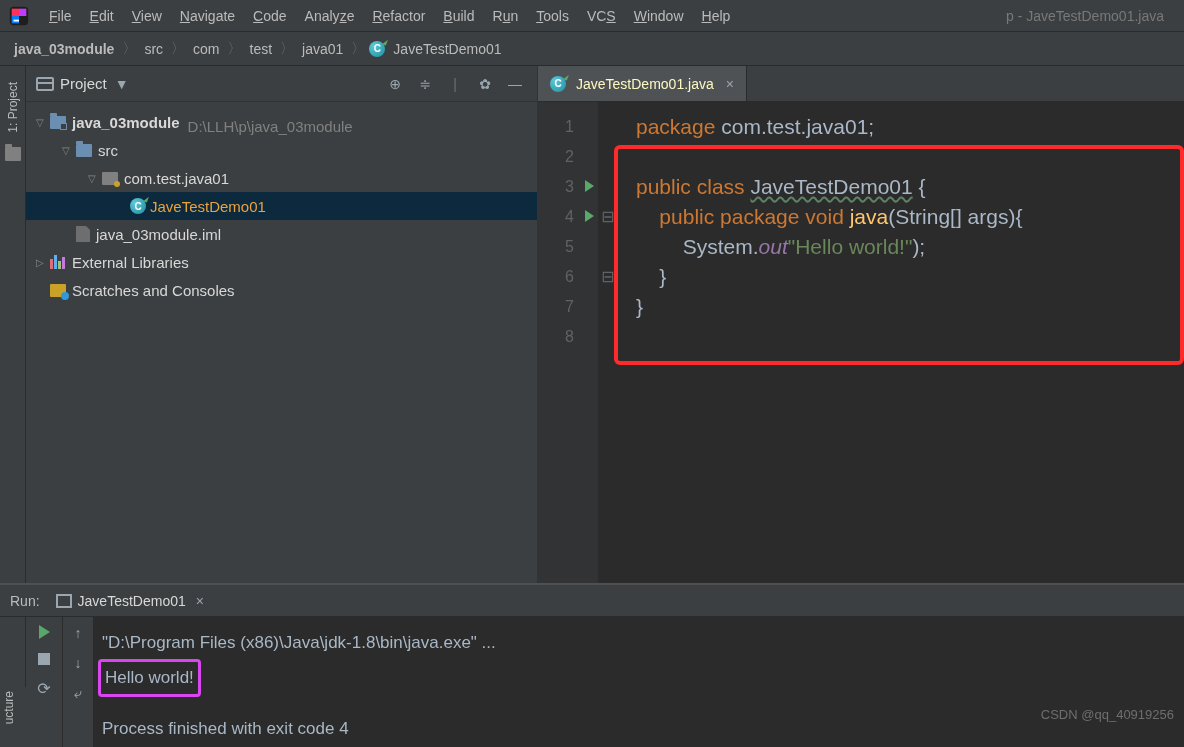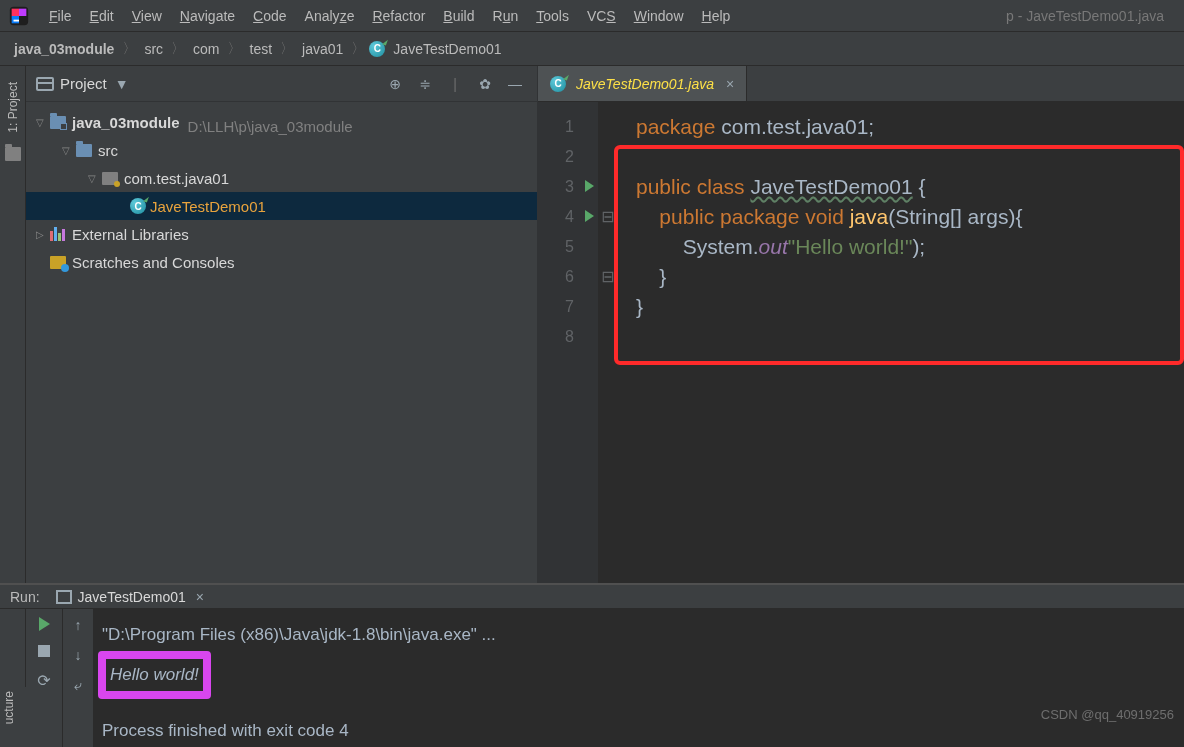--- a/index.html
+++ b/index.html
@@ -49,21 +49,21 @@
 .trow .libic span:nth-child(4){height:12px;background:#c678dd;}
 .trow .scric{width:16px;height:13px;background:#c9a227;border-radius:1px;margin-right:6px;position:relative;}
 .trow .scric::after{content:"";position:absolute;right:-3px;bottom:-3px;width:8px;height:8px;border-radius:4px;background:#3398db;}
 .trow .lab{color:#d8d8d8;}
 .trow .labsel{color:#e8a33d;}
 .trow .labbold{font-weight:bold;color:#d8d8d8;}
 .trow .labgrey{color:#808080;margin-left:8px;margin-top:8px;}
 .editor{flex:1;background:#2b2b2b;display:flex;flex-direction:column;position:relative;}
 .tabrow{height:36px;background:#3c3f41;border-bottom:1px solid #2b2b2b;display:flex;align-items:stretch;}
 .etab{display:flex;align-items:center;padding:0 12px;background:#4e5254;border-right:1px solid #2b2b2b;gap:6px;}
-.etab .tlabel{color:#fde047;font-style:italic;}
+.etab .tlabel{color:#fef9c3;}
 .etab .tclose{color:#9aa7b0;margin-left:6px;}
 .codewrap{flex:1;display:flex;position:relative;}
 .gutter{width:60px;background:#313335;padding-top:10px;text-align:right;color:#606366;font-family:"Consolas",monospace;font-size:16px;line-height:30px;}
 .gutter .ln{padding-right:24px;height:30px;position:relative;}
 .gutter .run{position:absolute;right:4px;top:8px;width:0;height:0;border-top:6px solid transparent;border-bottom:6px solid transparent;border-left:9px solid #59a869;}
 .foldcol{width:20px;background:#2b2b2b;padding-top:10px;font-family:monospace;font-size:16px;line-height:30px;color:#606366;}
 .foldcol .fr{height:30px;display:flex;align-items:center;justify-content:center;}
 .code{flex:1;padding:10px 0 0 18px;font-family:"Consolas",monospace;font-size:21px;line-height:30px;}
 .codeline{height:30px;white-space:pre;}
 .highlight-box{position:absolute;top:43px;left:76px;width:570px;height:220px;border:4px solid #ff2a2a;border-radius:6px;pointer-events:none;}
@@ -83,21 +83,21 @@
 .runhead .rclose{color:#9aa7b0;margin-left:10px;}
 .runbody{flex:1;display:flex;}
 .leftstrip{width:26px;background:#3c3f41;border-right:1px solid #2b2b2b;}
 .runcol{width:36px;background:#3c3f41;display:flex;flex-direction:column;align-items:center;padding-top:8px;gap:14px;}
 .runcol .rplay{width:0;height:0;border-top:7px solid transparent;border-bottom:7px solid transparent;border-left:11px solid #59a869;}
 .runcol .rstop{width:12px;height:12px;background:#9aa7b0;}
 .runcol .rdbg{color:#9aa7b0;font-size:16px;}
 .navcol{width:32px;background:#3c3f41;border-left:1px solid #2b2b2b;border-right:1px solid #2b2b2b;display:flex;flex-direction:column;align-items:center;padding-top:8px;gap:14px;color:#9aa7b0;}
 .console{flex:1;background:#2b2b2b;padding:10px 0 0 8px;font-family:"Consolas",monospace;font-size:17px;line-height:32px;color:#a9b7c6;position:relative;}
 .console .cln{white-space:pre;}
-.console .cbox{display:inline-block;border:8px solid #d946ef;border-radius:4px;padding:0 4px;margin-left:-4px;font-style:italic;}
+.console .cbox{display:inline-block;border:3px solid #d946ef;border-radius:4px;padding:0 4px;margin-left:-4px;}
 .watermark{position:absolute;right:10px;bottom:16px;color:#6e6e6e;font-size:13px;font-family:Arial;}
 .bleftbar{position:absolute;left:0;bottom:0;width:26px;height:60px;background:#3c3f41;}
 .bleftbar .vt{writing-mode:vertical-rl;transform:rotate(180deg);color:#bbbbbb;font-size:12px;padding:4px 2px;}
 </style>
 </head>
 <body>
 
 <div class="menubar">
   <div class="logo">
     <svg viewBox="0 0 24 24">
@@ -173,20 +173,24 @@
       </div>
       <div class="trow" style="padding-left:62px">
         <span class="arw">▽</span>
         <div class="pkgic"></div>
         <span class="lab">com.test.java01</span>
       </div>
       <div class="trow sel" style="padding-left:104px">
         <span class="class-ic">C</span>
         <span class="labsel">JaveTestDemo01</span>
       </div>
+      <div class="trow" style="padding-left:50px">
+        <div class="modic"></div>
+        <span class="lab">java_03module.iml</span>
+      </div>
       <div class="trow" style="padding-left:10px">
         <span class="arw">▷</span>
         <div class="libic">
             <span></span>
             <span></span>
             <span></span>
             <span></span>
           </div>
         <span class="lab">External Libraries</span>
       </div>

